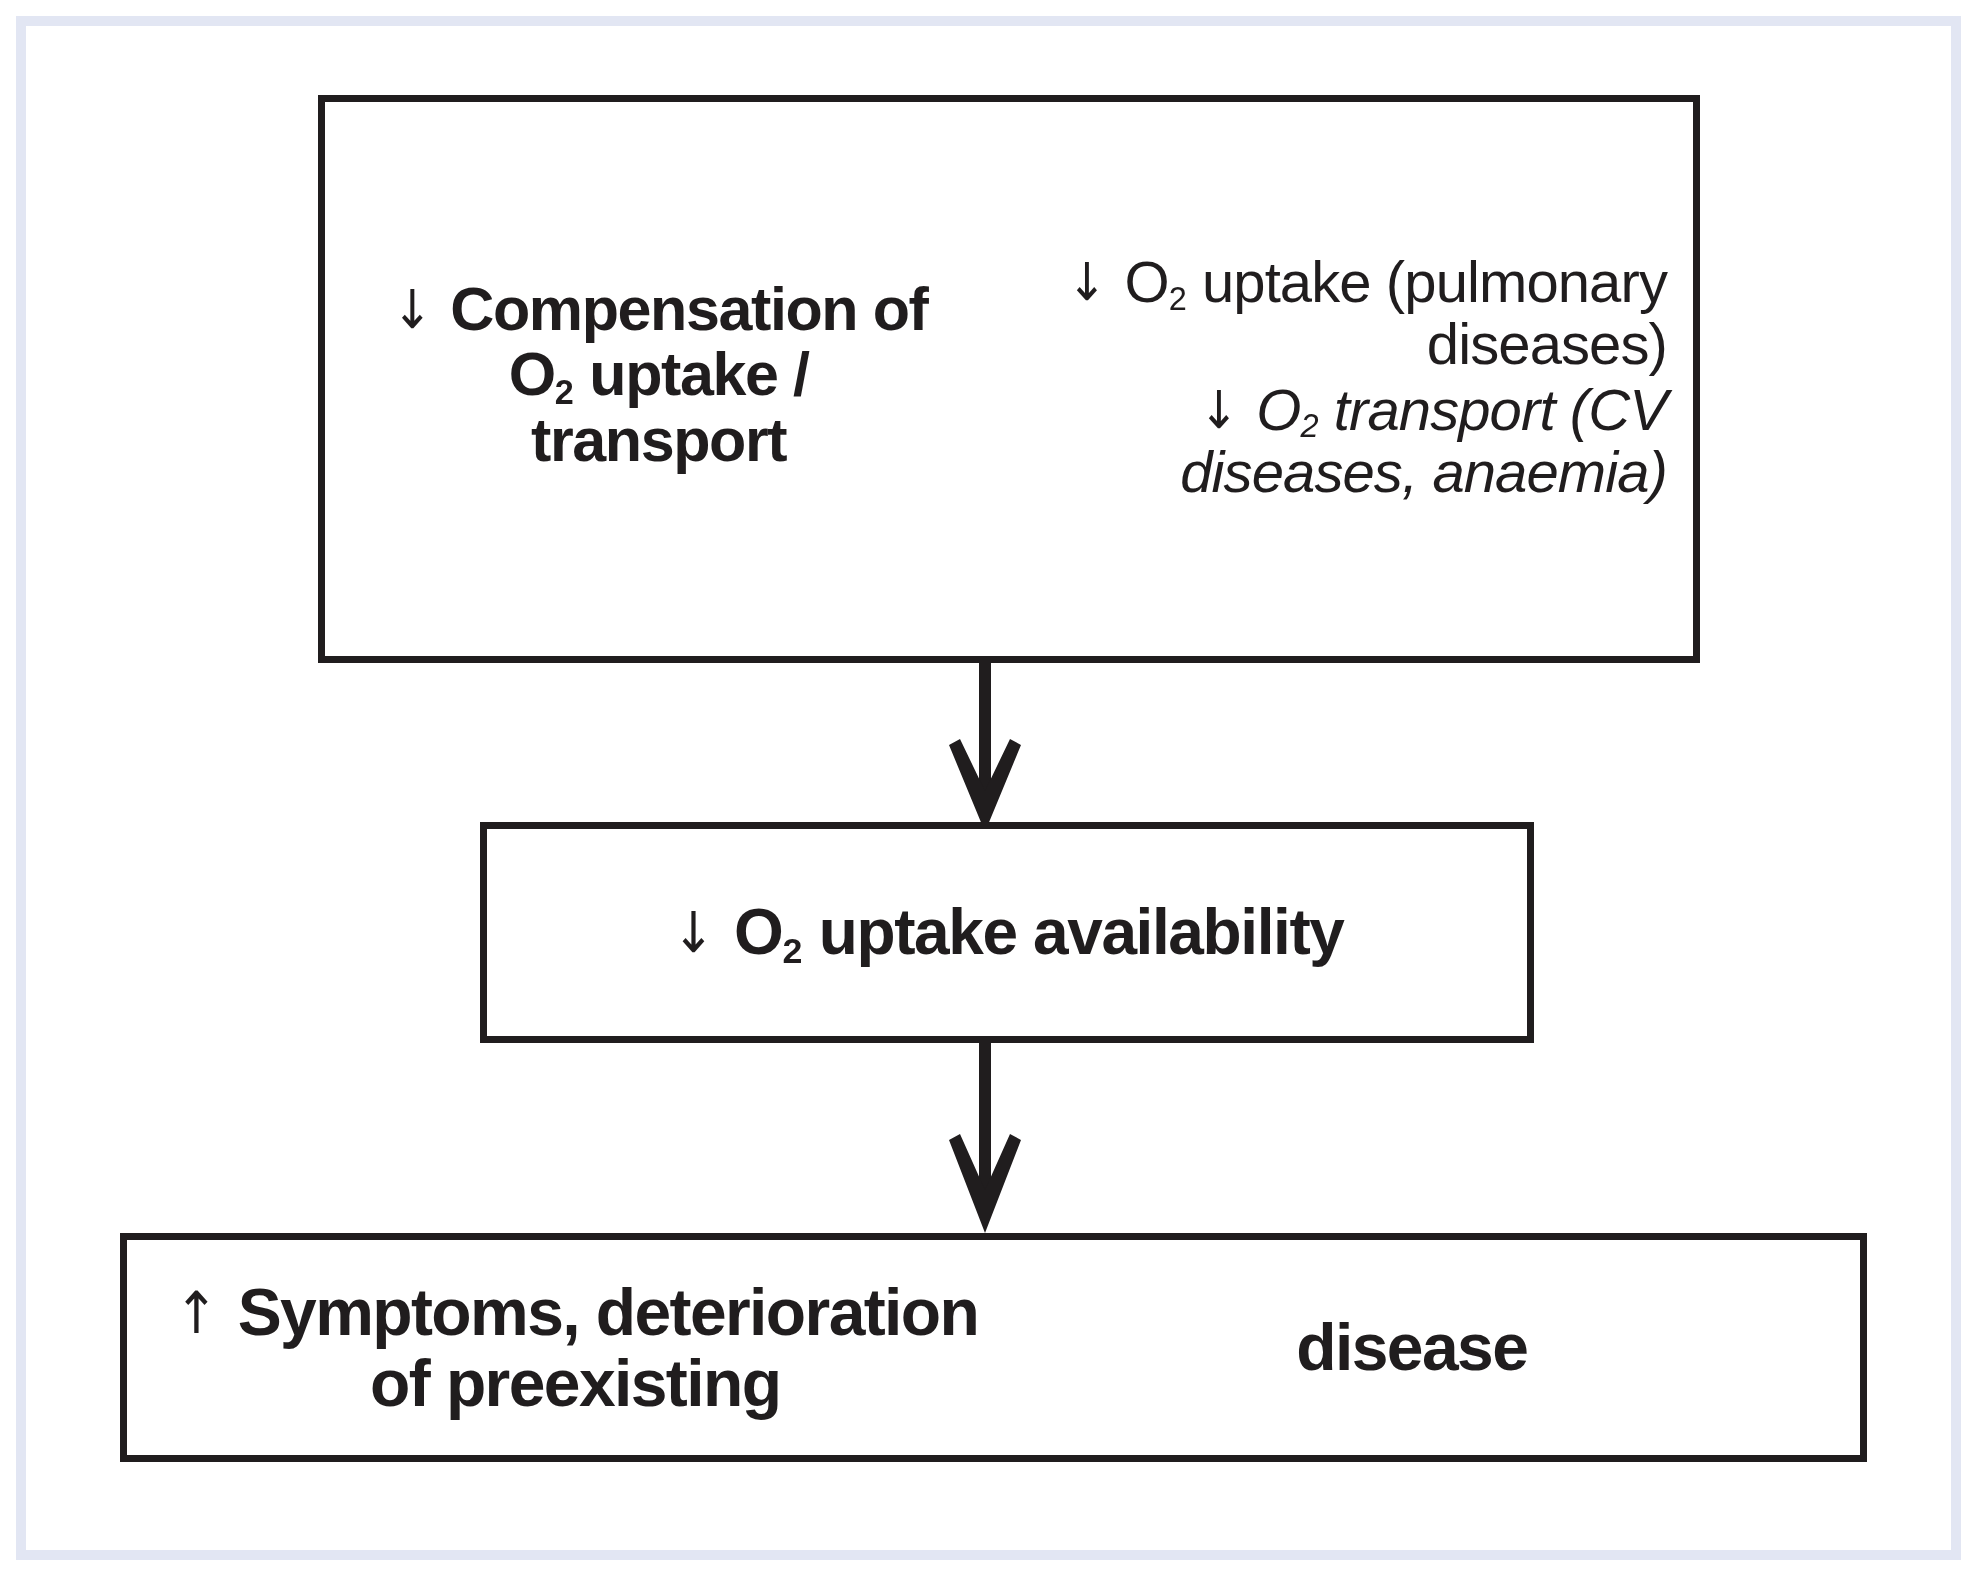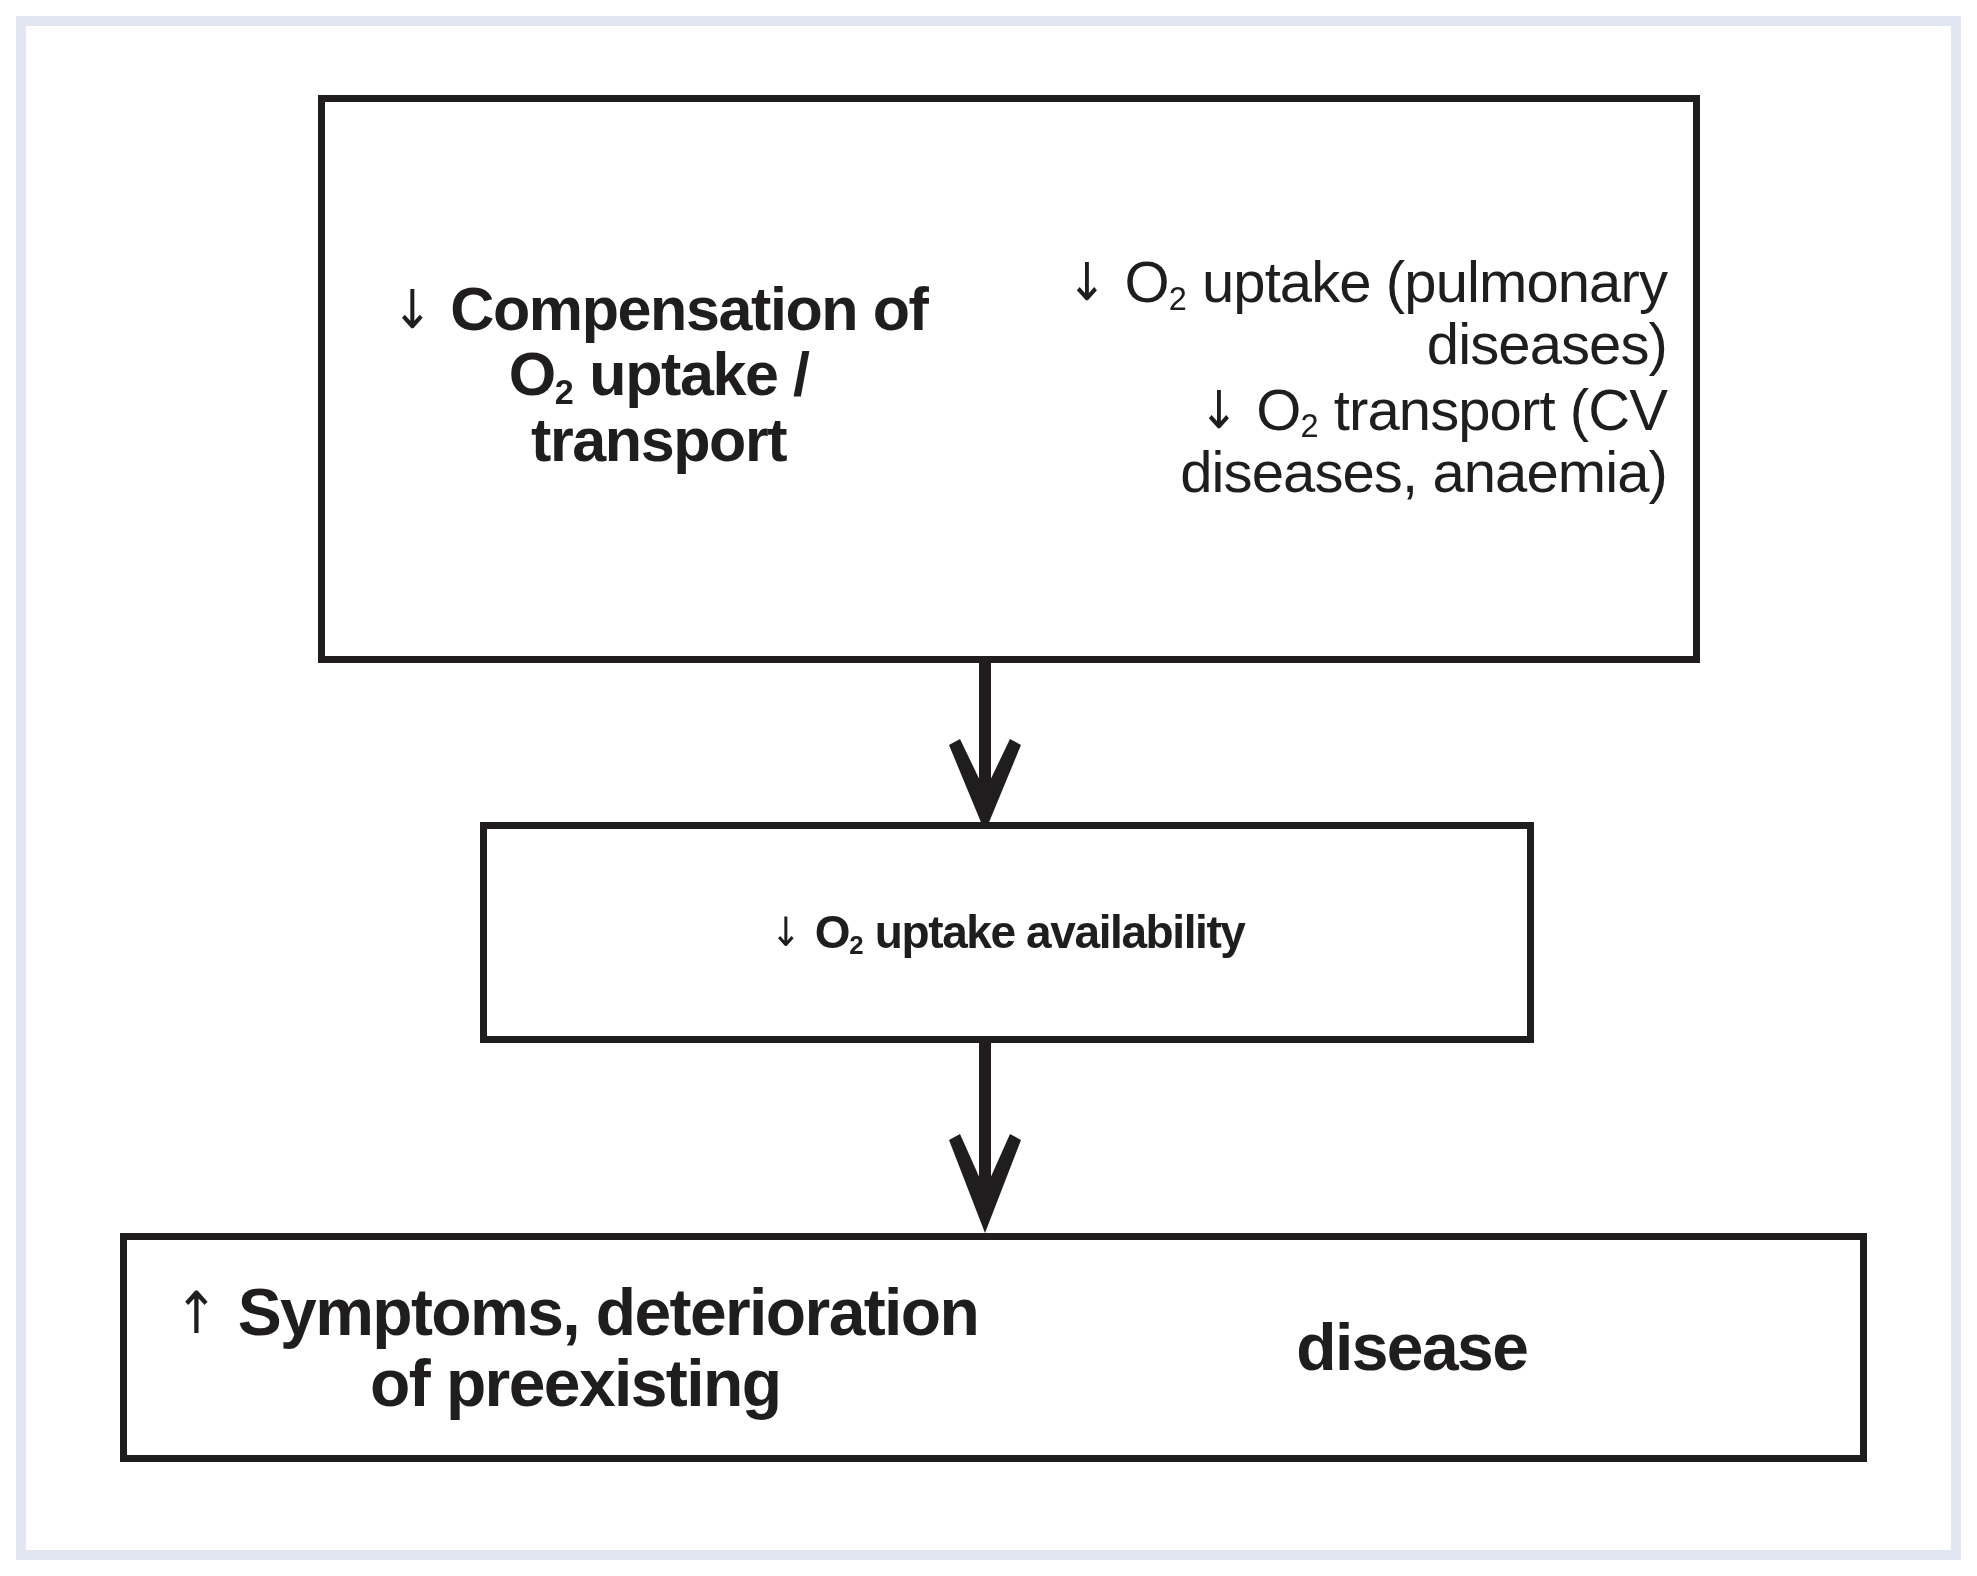--- a/index.html
+++ b/index.html
@@ -87,20 +87,21 @@
     font-weight: 400;
     font-size: 58px;
     letter-spacing: -0.9px;
     text-align: right;
   }
   .heading-block {
     margin-bottom: 4px;
   }
   .sub-block .line-regular + .line-regular {
     margin-top: 3px;
+    font-style: italic;
   }
 
   
   .glyph-arrow {
     font-weight: 400;
     font-family: "DejaVu Sans", sans-serif;
     font-size: 0.88em;
     letter-spacing: 0;
     display: inline-block;
     transform: translateY(-2px) scaleX(0.9);
@@ -110,21 +111,21 @@
   }
   sub {
     font-size: 0.56em;
     vertical-align: baseline;
     position: relative;
     top: 0.24em;
     letter-spacing: 0;
   }
 
   
-  #box-availability .line-bold { font-size: 46px; }
+  #box-availability .line-bold { font-size: 64px; }
   #box-symptoms .line-bold { font-size: 66px; letter-spacing: -1.6px; }
 
   
   .connector {
     position: absolute;
     left: 0;
     top: 0;
   }
   #connector-1 { left: 930px; top: 660px; }
   #connector-2 { left: 930px; top: 1040px; }

